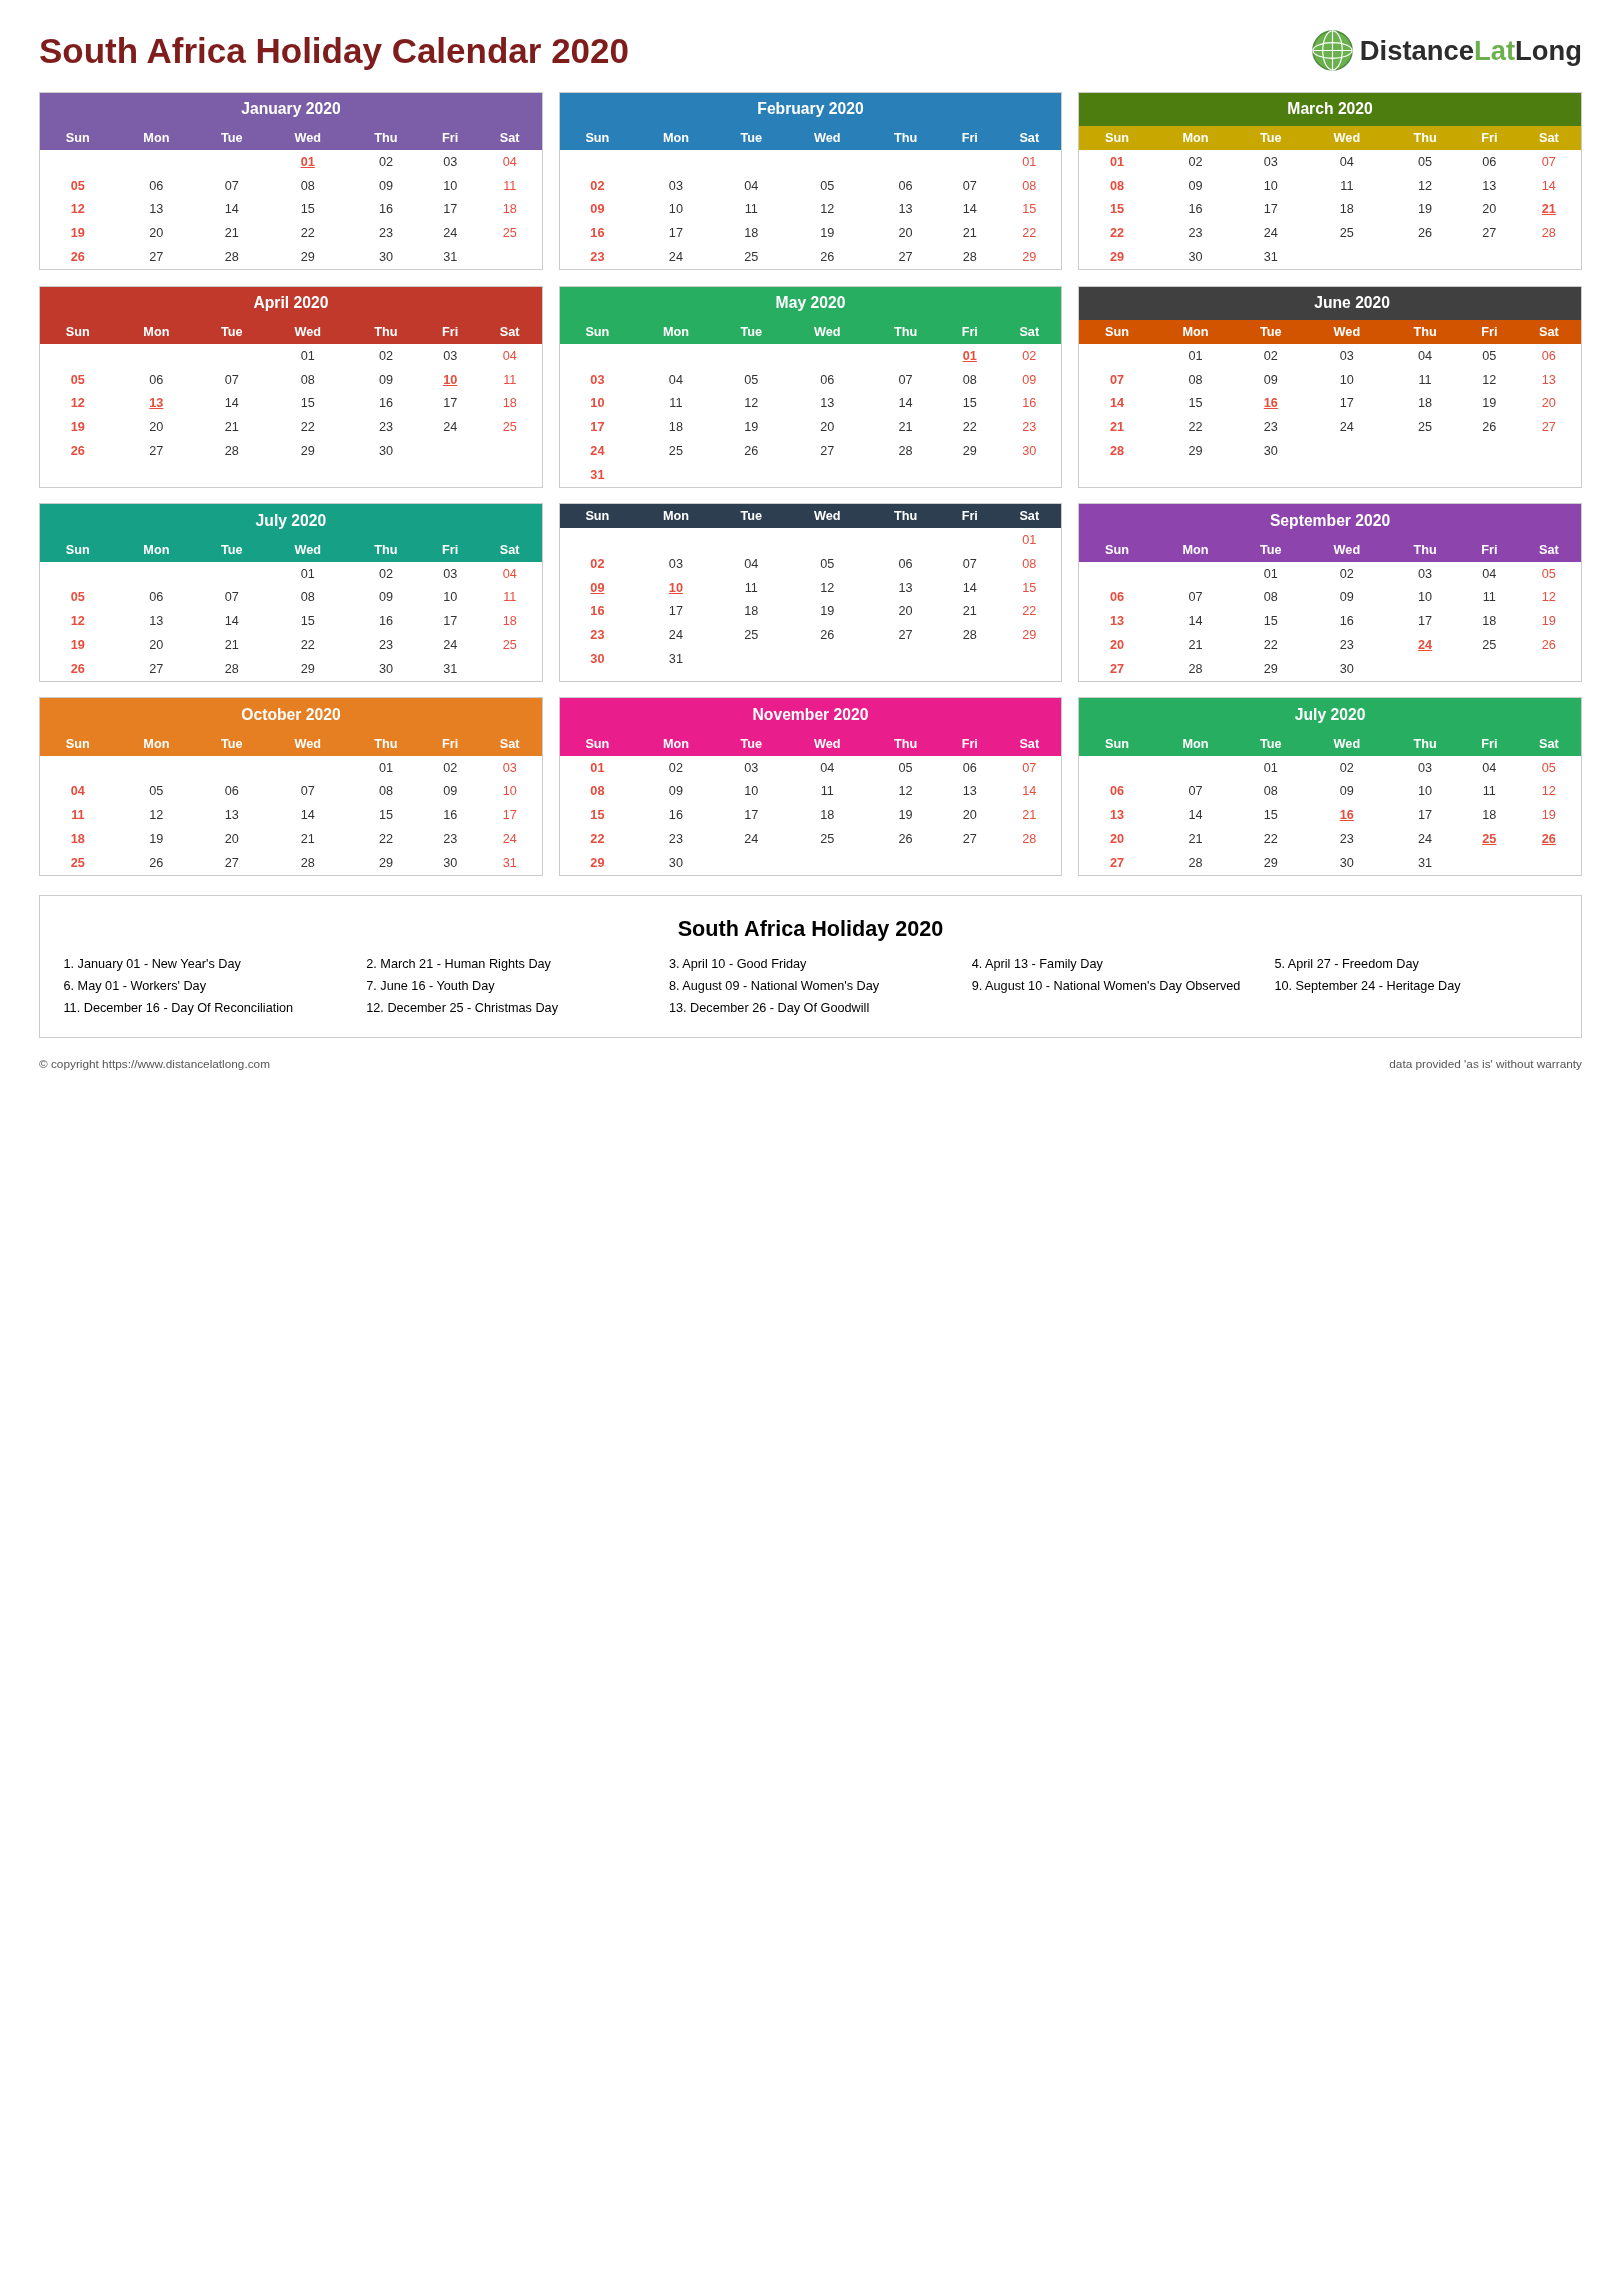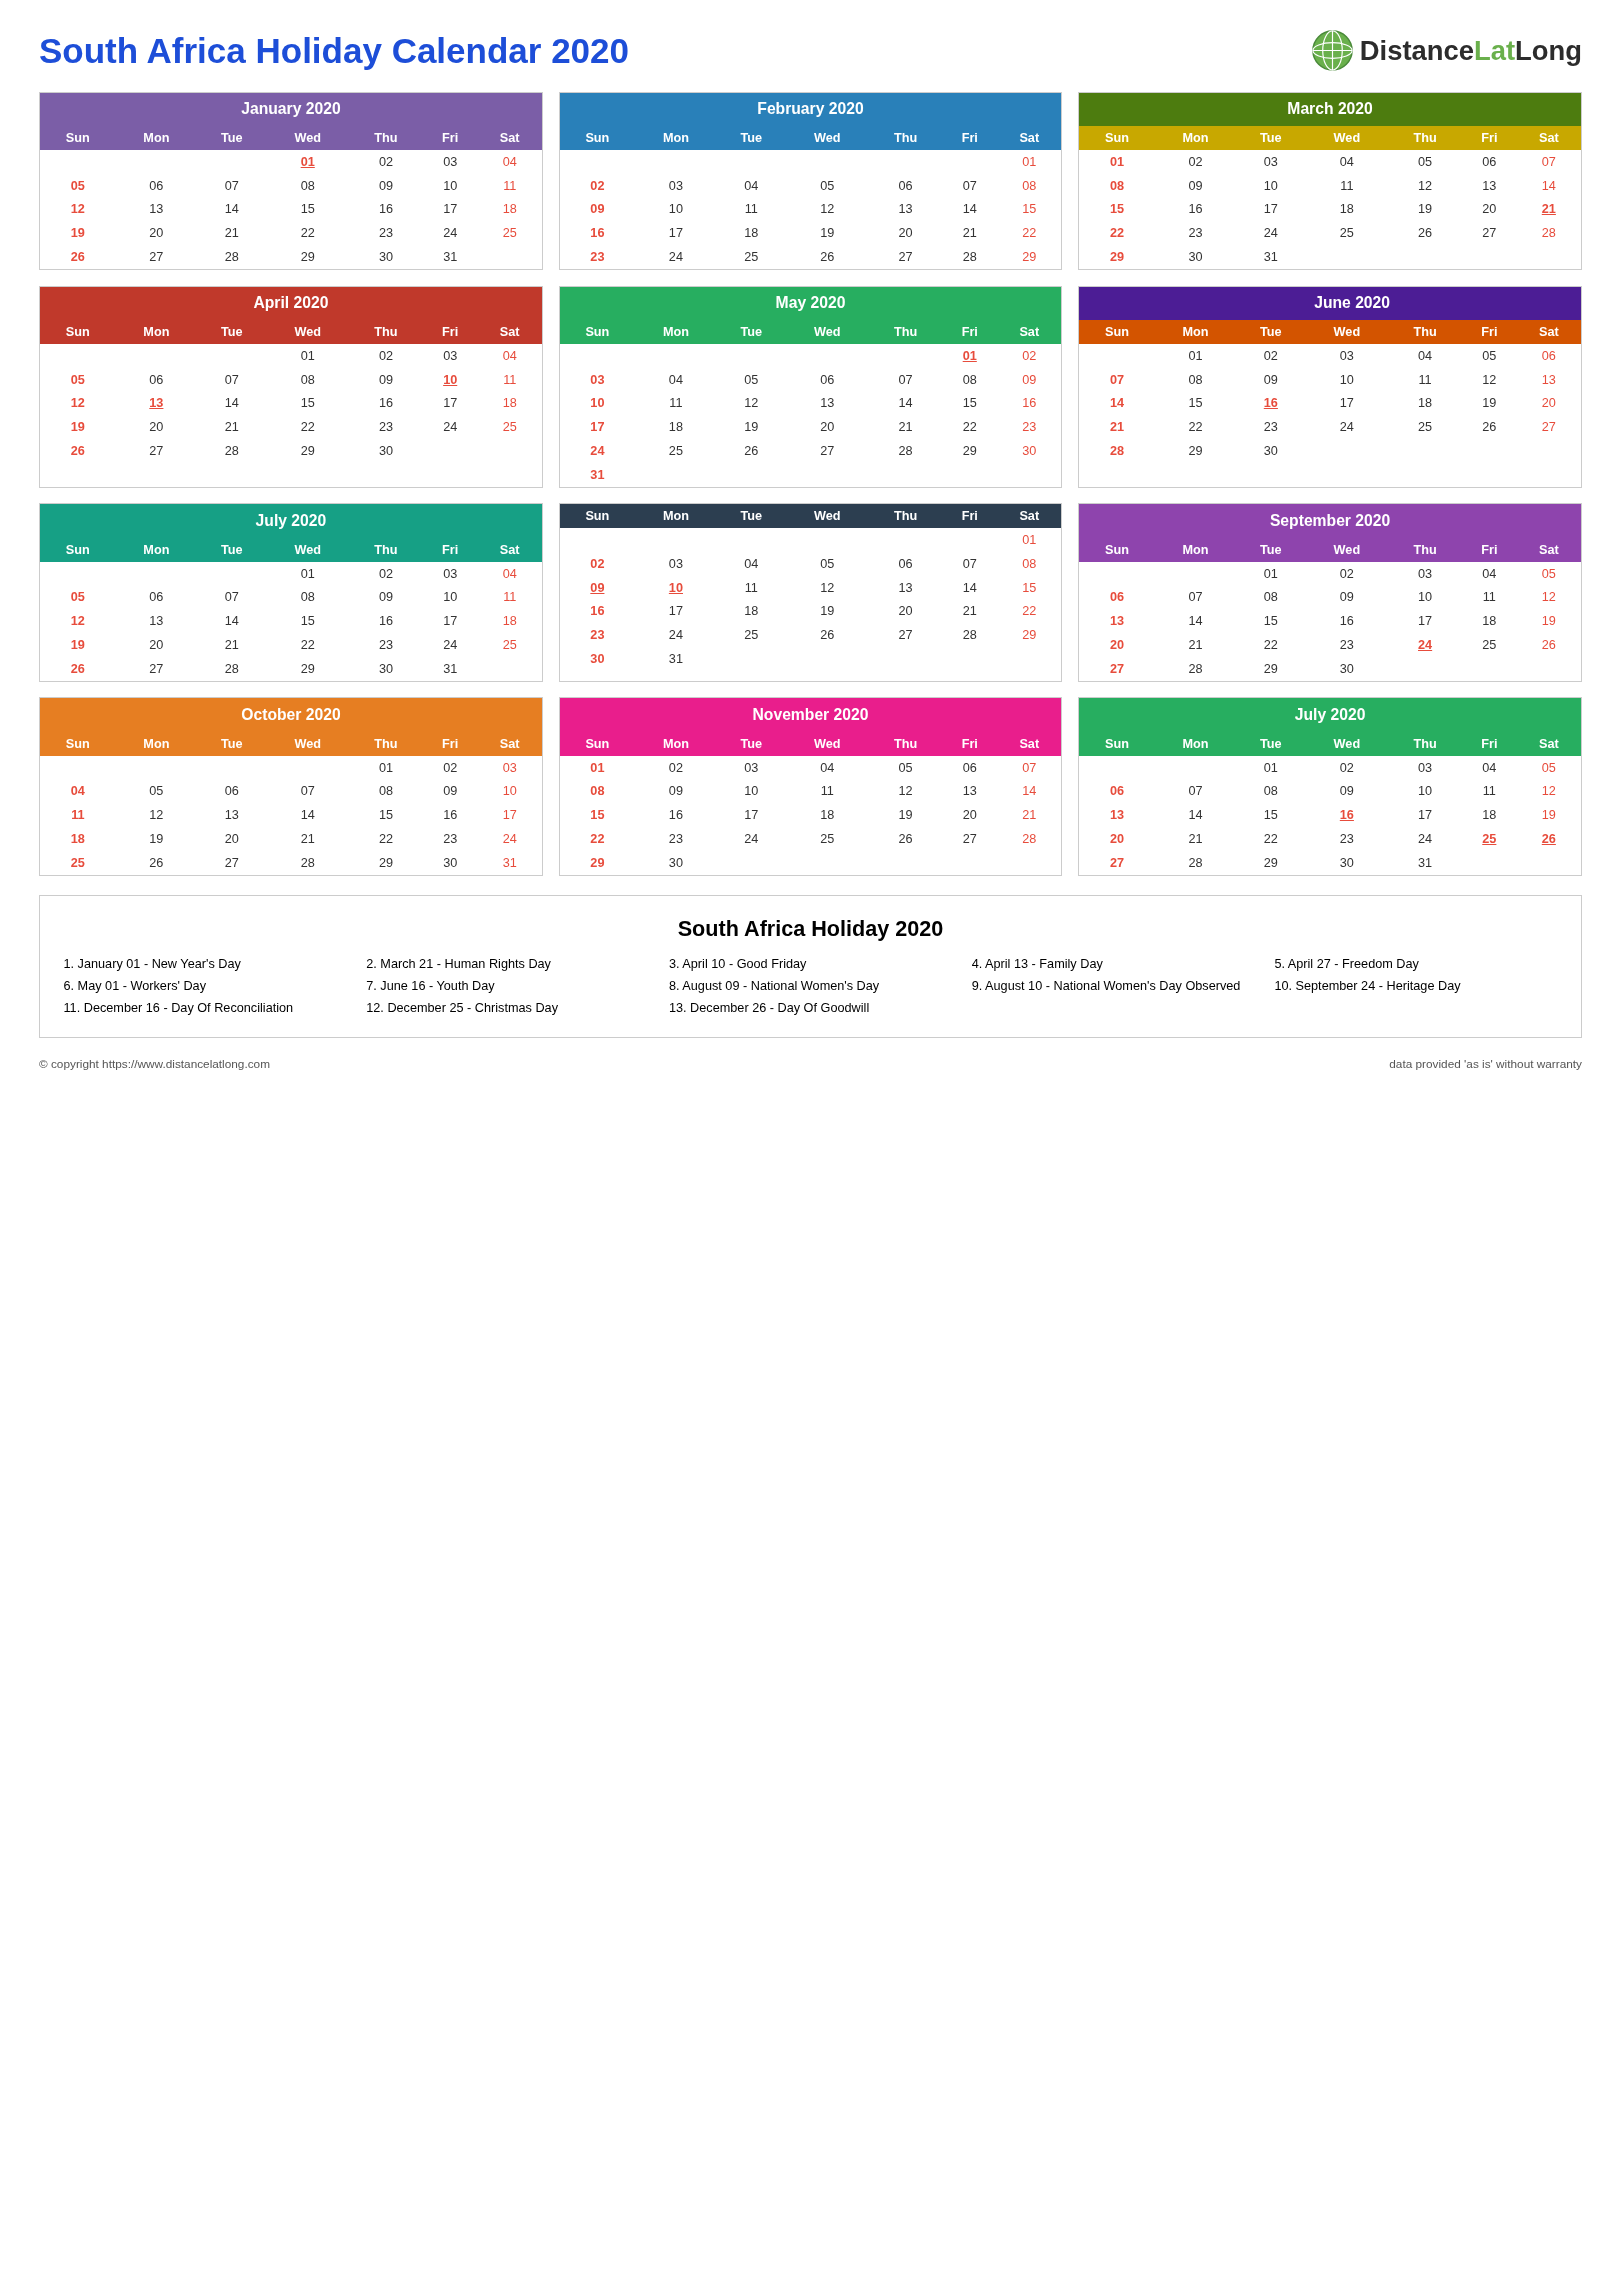--- a/index.html
+++ b/index.html
@@ -13,21 +13,21 @@
     }
     .header {
       display: flex;
       justify-content: space-between;
       align-items: center;
       margin-bottom: 19.6px;
     }
     .main-title {
       font-size: 35px;
       font-weight: bold;
-      color: #1d4ed8;
+      color: #7f1d1d;
     }
     .logo {
       display: flex;
       align-items: center;
       font-size: 27.4px;
       font-weight: bold;
     }
     .logo-dist { color: #2c2c2c; }
     .logo-lat { color: #6ab04c; }
     .logo-long { color: #2c2c2c; }
@@ -84,21 +84,21 @@
     .jan .month-header { background-color: #7b5ea7; }
     .jan .cal-table thead tr { background-color: #7b5ea7; }
     .feb .month-header { background-color: #2980b9; }
     .feb .cal-table thead tr { background-color: #2980b9; }
     .mar .month-header { background-color: #4d7c0f; }
     .mar .cal-table thead tr { background-color: #c8a800; }
     .apr .month-header { background-color: #c0392b; }
     .apr .cal-table thead tr { background-color: #c0392b; }
     .may .month-header { background-color: #27ae60; }
     .may .cal-table thead tr { background-color: #27ae60; }
-    .jun .month-header { background-color: #4c1d95; padding-left: 48px; }
+    .jun .month-header { background-color: #404040; padding-left: 48px; }
     .jun .cal-table thead tr { background-color: #d35400; }
     .jul .month-header { background-color: #16a085; }
     .jul .cal-table thead tr { background-color: #16a085; }
     .aug .month-header { background-color: #2c3e50; }
     .aug .cal-table thead tr { background-color: #2c3e50; }
     .sep .month-header { background-color: #8e44ad; }
     .sep .cal-table thead tr { background-color: #8e44ad; }
     .oct .month-header { background-color: #e67e22; }
     .oct .cal-table thead tr { background-color: #e67e22; }
     .nov .month-header { background-color: #e91e8c; }

